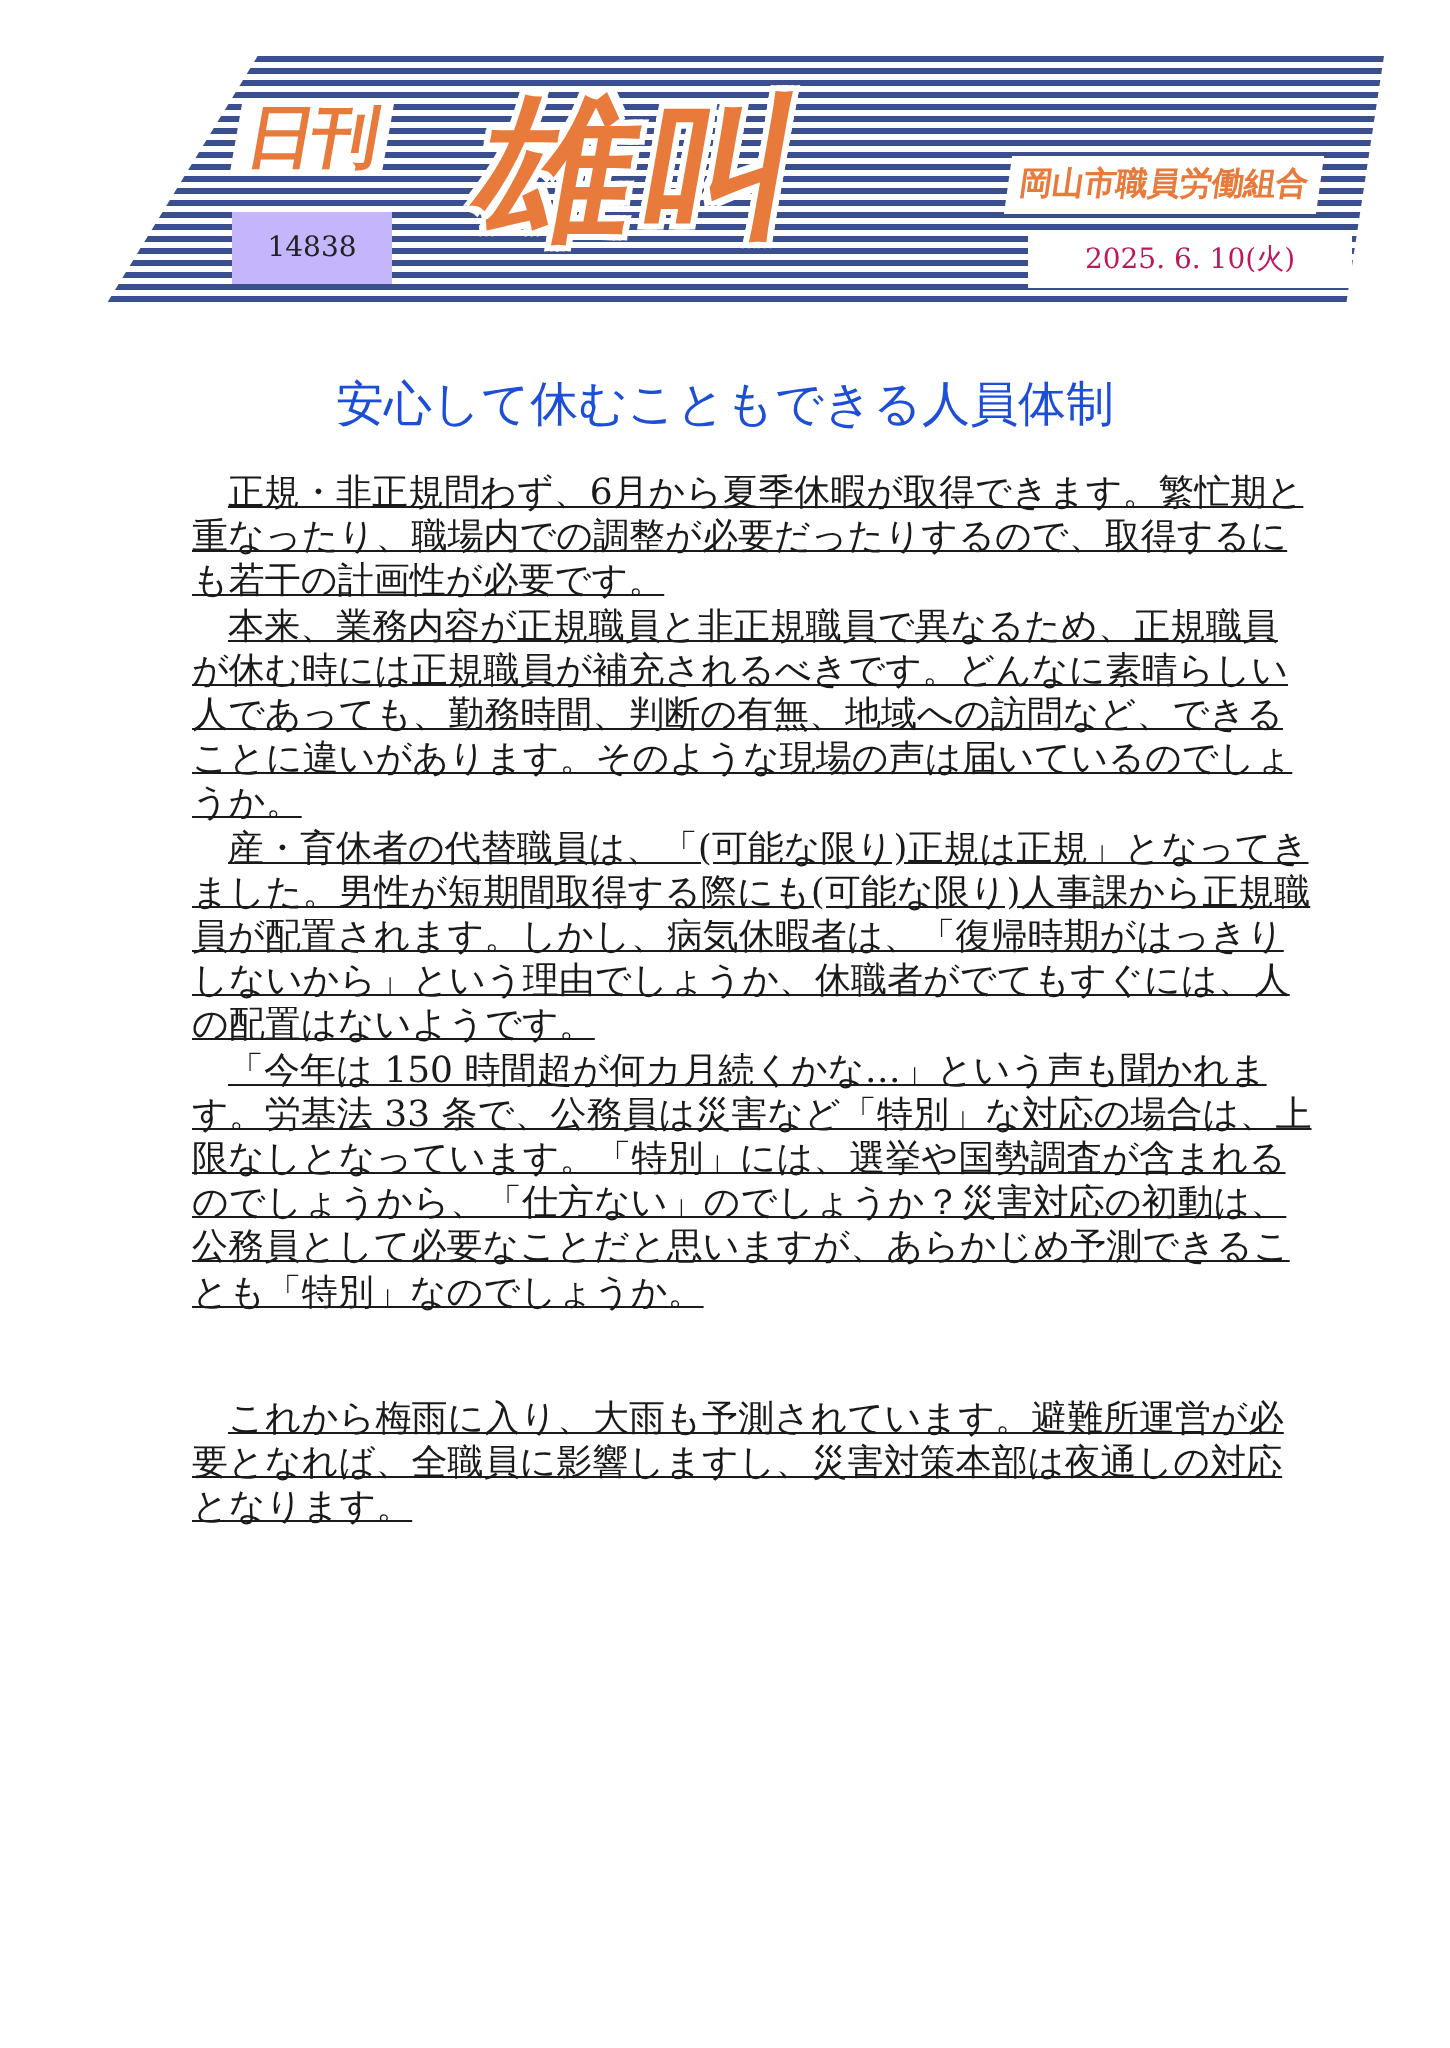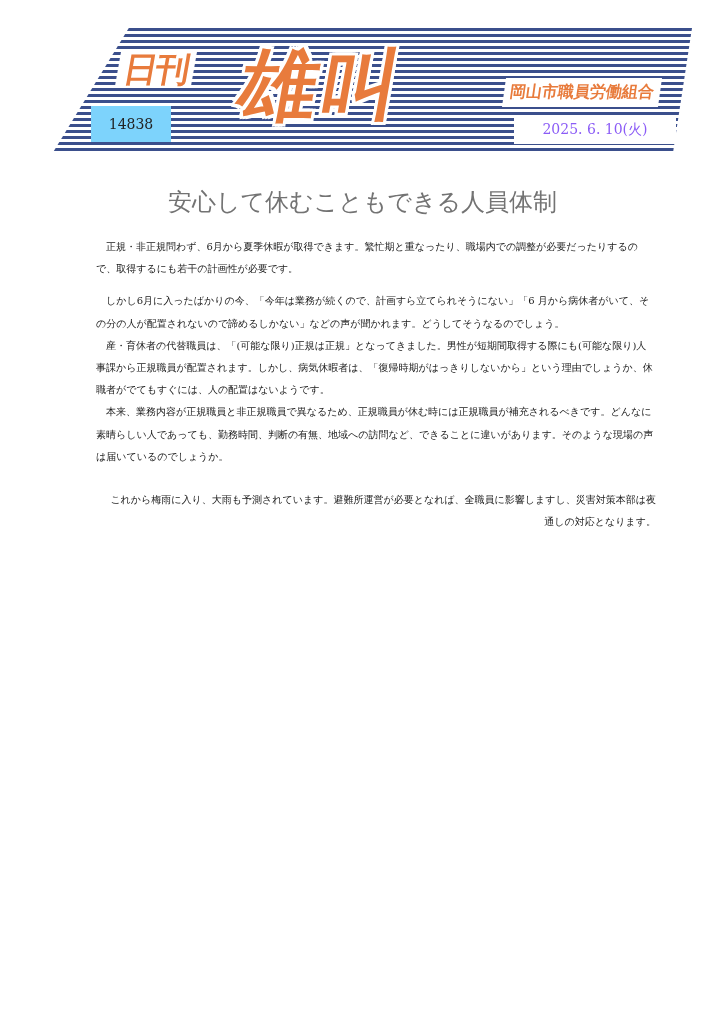--- a/index.html
+++ b/index.html
@@ -9,46 +9,46 @@
   .stripes { position:absolute; inset:0;
     clip-path: polygon(12% 0, 100% 0, 97% 100%, 0 100%);
     background: repeating-linear-gradient(180deg, #3b4f8c 0px, #3b4f8c 3px, #ffffff 3px, #ffffff 6px); }
   .title-small { position:absolute; left:66px; top:22px; font-family:"DejaVu Sans", sans-serif;
     font-weight:bold; font-size:34px; color:#e87b3c; letter-spacing:-2px;
     background:#fff; padding:2px 6px; transform:skewX(-10deg); line-height:1; }
   .title-big { position:absolute; left:188px; top:18px; font-family:"DejaVu Sans", sans-serif;
     font-weight:bold; font-size:78px; color:#e87b3c; letter-spacing:4px; line-height:1;
     transform:skewX(-10deg);
     text-shadow: 3px 0 #fff, -3px 0 #fff, 0 3px #fff, 0 -3px #fff, 3px 3px #fff, -3px -3px #fff, 3px -3px #fff, -3px 3px #fff; }
-  .issue-box { position:absolute; left:39px; top:78px; width:80px; height:36px; background:#7dd3fc;
+  .issue-box { position:absolute; left:64px; top:78px; width:80px; height:36px; background:#c4b5fd;
     font-size:14px; display:flex; align-items:center; justify-content:center; color:#222; }
   .org-box { position:absolute; left:452px; top:50px; background:#fff; padding:4px 6px;
     font-family:"DejaVu Sans", sans-serif; font-weight:bold; font-size:16px; color:#e87b3c; transform:skewX(-8deg); }
   .date-box { position:absolute; left:462px; top:88px; width:162px; height:28px; background:#fff;
-    font-size:14px; display:flex; align-items:center; justify-content:center; color:#8b5cf6; }
+    font-size:14px; display:flex; align-items:center; justify-content:center; color:#be185d; }
   .headline { position:absolute; left:0; width:725px; top:186px; text-align:center;
-    font-family:"DejaVu Sans", sans-serif; font-size:24px; color:#737373; }
-  .body { position:absolute; left:96px; top:236px; width:560px; font-size:10px; line-height:22.2px; }
+    font-family:"DejaVu Sans", sans-serif; font-size:24px; color:#1d4ed8; }
+  .body { position:absolute; left:96px; top:236px; width:560px; font-size:18px; line-height:22.2px;text-decoration:underline; }
   .body p { margin:0; text-indent:1em; word-break:break-all; }
   .body p.gap { margin-top:10px; }
-  .body p.biggap { margin-top:21px;text-align:right; }
+  .body p.biggap { margin-top:41px; }
 </style>
 </head>
 <body>
 
 <div class="masthead">
   <div class="stripes"></div>
   <div class="title-small">日刊</div>
   <div class="title-big">雄叫</div>
   <div class="issue-box">14838</div>
   <div class="org-box">岡山市職員労働組合</div>
   <div class="date-box">2025. 6. 10(火)</div>
 </div>
 
 <h1 class="headline" style="margin:0;font-weight:normal;">安心して休むこともできる人員体制</h1>
 
 <div class="body">
   <p>正規・非正規問わず、6月から夏季休暇が取得できます。繁忙期と重なったり、職場内での調整が必要だったりするので、取得するにも若干の計画性が必要です。</p>
-  <p class="gap">しかし6月に入ったばかりの今、「今年は業務が続くので、計画すら立てられそうにない」「6 月から病休者がいて、その分の人が配置されないので諦めるしかない」などの声が聞かれます。どうしてそうなるのでしょう。</p>
+  <p>本来、業務内容が正規職員と非正規職員で異なるため、正規職員が休む時には正規職員が補充されるべきです。どんなに素晴らしい人であっても、勤務時間、判断の有無、地域への訪問など、できることに違いがあります。そのような現場の声は届いているのでしょうか。</p>
   <p>産・育休者の代替職員は、「(可能な限り)正規は正規」となってきました。男性が短期間取得する際にも(可能な限り)人事課から正規職員が配置されます。しかし、病気休暇者は、「復帰時期がはっきりしないから」という理由でしょうか、休職者がでてもすぐには、人の配置はないようです。</p>
-  <p>本来、業務内容が正規職員と非正規職員で異なるため、正規職員が休む時には正規職員が補充されるべきです。どんなに素晴らしい人であっても、勤務時間、判断の有無、地域への訪問など、できることに違いがあります。そのような現場の声は届いているのでしょうか。</p>
+  <p>「今年は 150 時間超が何カ月続くかな…」という声も聞かれます。労基法 33 条で、公務員は災害など「特別」な対応の場合は、上限なしとなっています。「特別」には、選挙や国勢調査が含まれるのでしょうから、「仕方ない」のでしょうか？災害対応の初動は、公務員として必要なことだと思いますが、あらかじめ予測できることも「特別」なのでしょうか。</p>
   <p class="biggap">これから梅雨に入り、大雨も予測されています。避難所運営が必要となれば、全職員に影響しますし、災害対策本部は夜通しの対応となります。</p>
 </div>
 
 </body></html>

